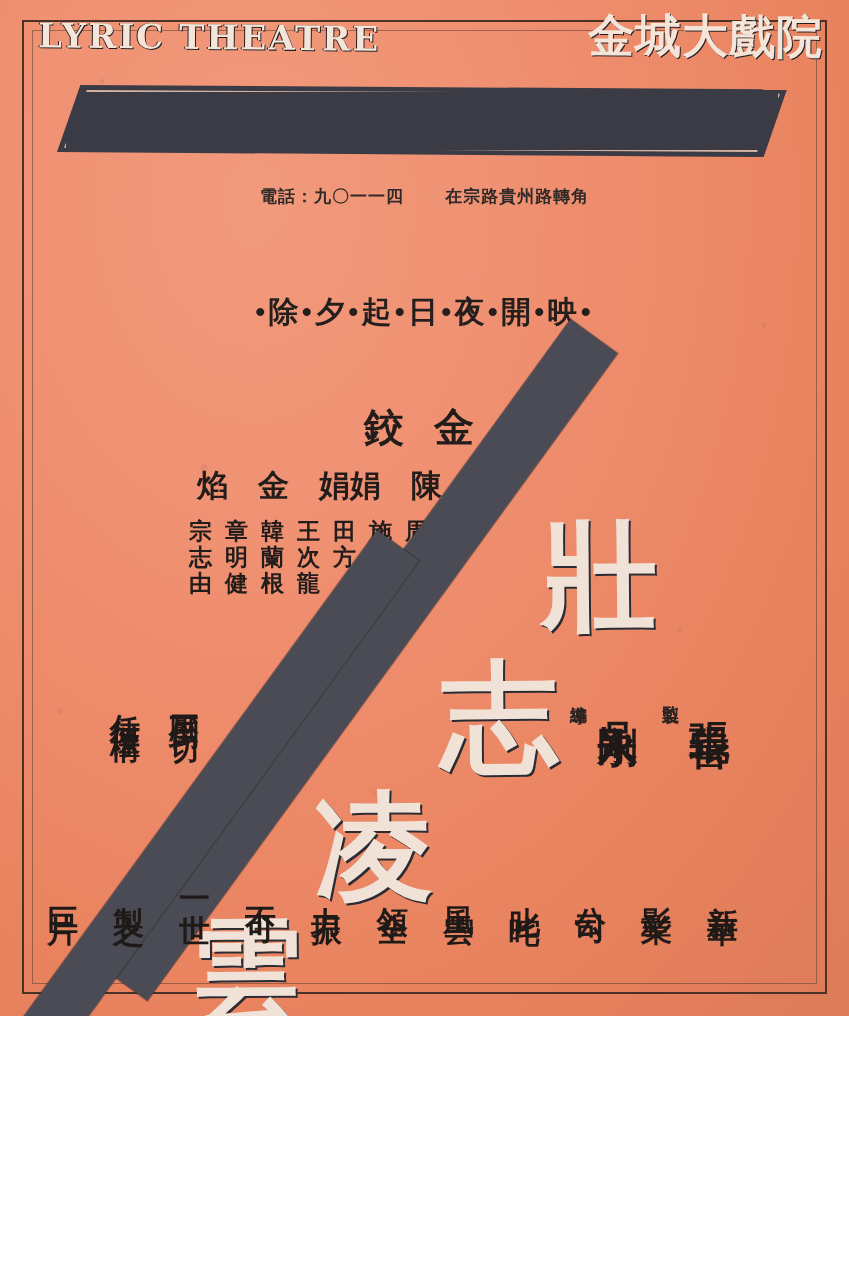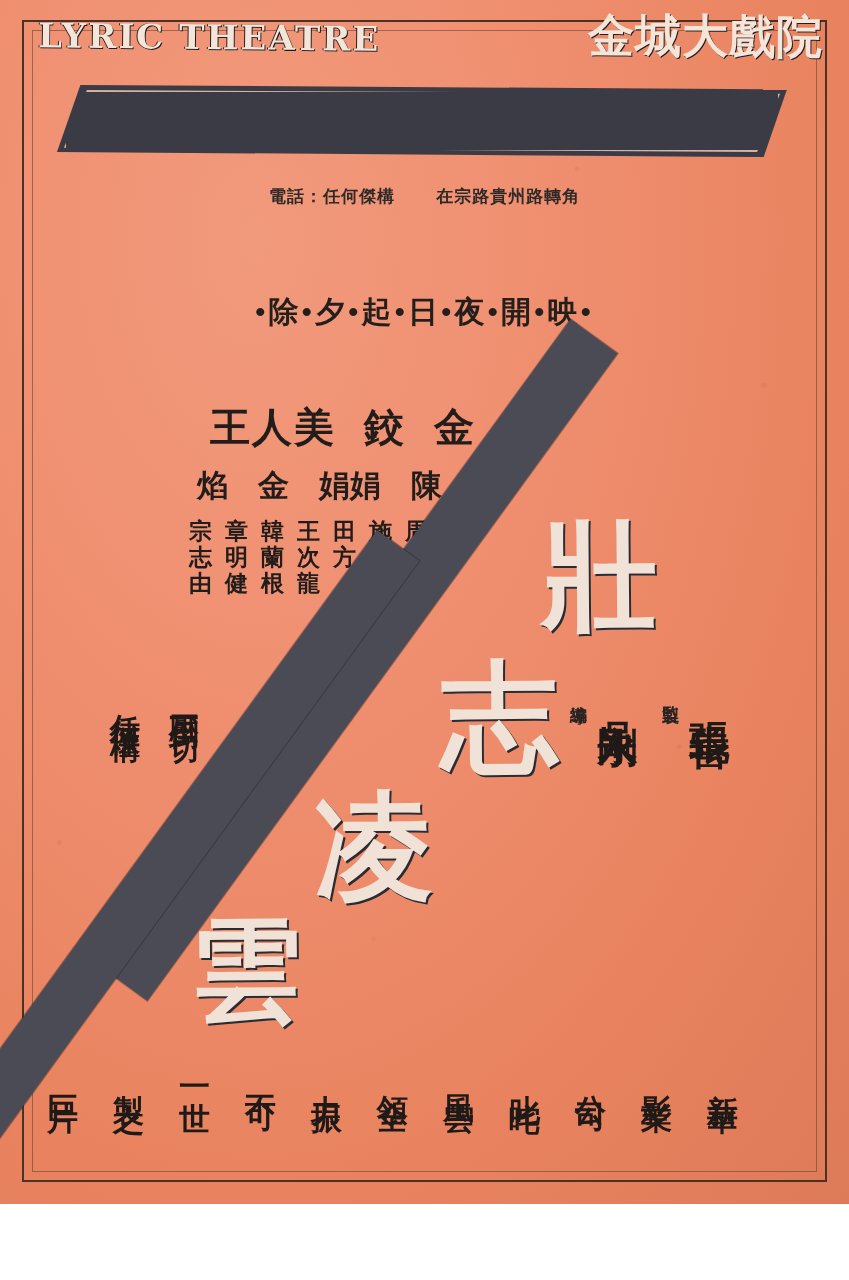--- a/index.html
+++ b/index.html
@@ -6,21 +6,21 @@
     margin: 0;
     padding: 0;
     background: #ffffff;
   }
   body {
     font-family: "Liberation Serif", serif;
   }
   #poster {
     position: relative;
     width: 849px;
-    height: 1204px;
+    height: 1016px;
     overflow: hidden;
     background:
       radial-gradient(ellipse at 30% 20%, #f29a7c 0%, #ef8f70 35%, #e9835f 70%, #dd7a58 100%);
   }
   
   #poster::before {
     content: "";
     position: absolute;
     inset: 0;
     pointer-events: none;
@@ -294,31 +294,30 @@
   <div class="frame-outer"></div>
   <div class="frame-inner"></div>
 
   <div class="banner">
     <div class="banner-inner"></div>
   </div>
   <div class="banner-en">LYRIC THEATRE</div>
   <div class="banner-cn">金城大戲院</div>
 
   <div class="info-line">
-    <span>電話：任何傑構</span>
+    <span>電話：九〇一一四</span>
     <span>在宗路貴州路轉角</span>
   </div>
 
   <div class="release-line">•除•夕•起•日•夜•開•映•</div>
 
   <div class="cast-block">
     <div class="title-row">
       <span class="grp">金</span>
       <span class="grp">鉸</span>
-      <span class="grp">王人美</span>
     </div>
 
     <div class="stars-row">
       <span>陳</span>
       <span>娟娟</span>
       <span>金</span>
       <span>焰</span>
     </div>
 
     <div class="names-grid">

